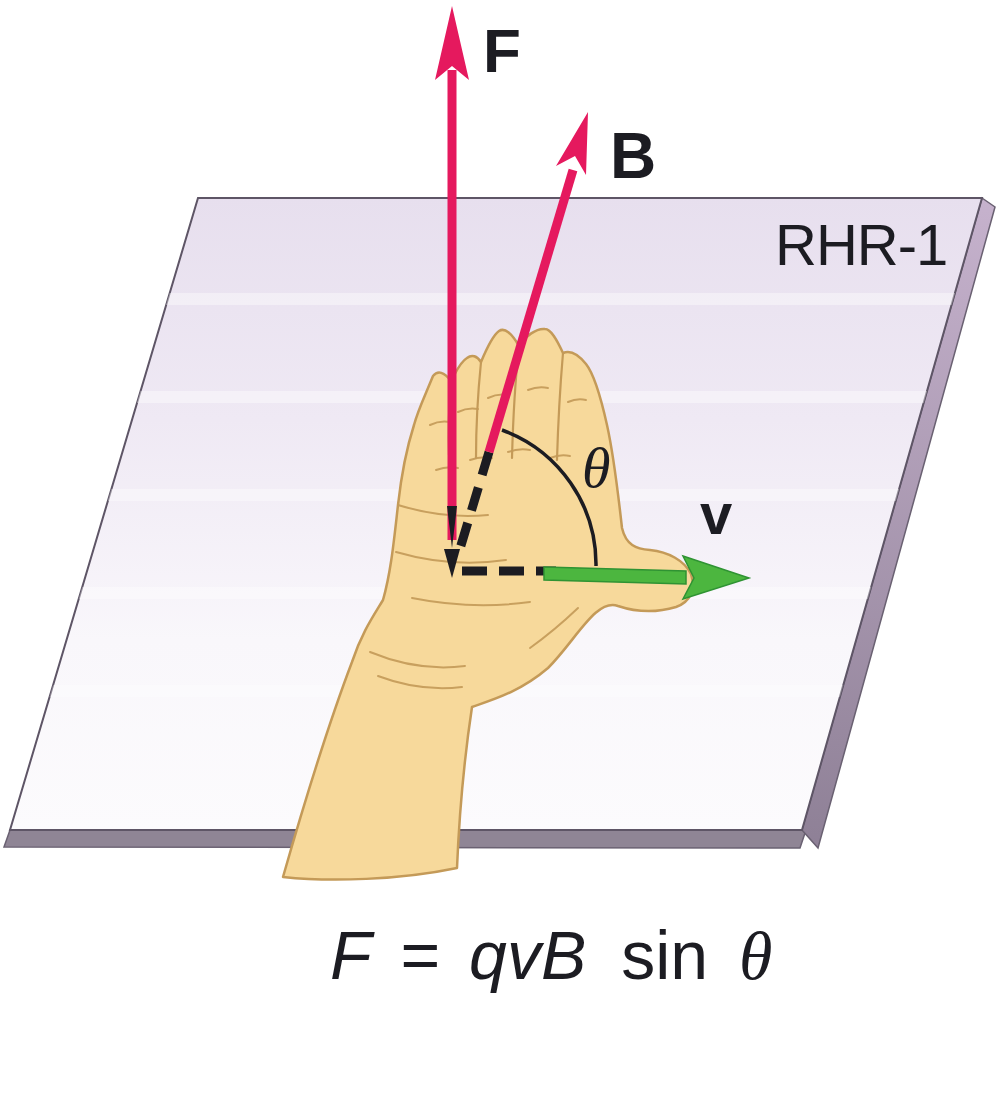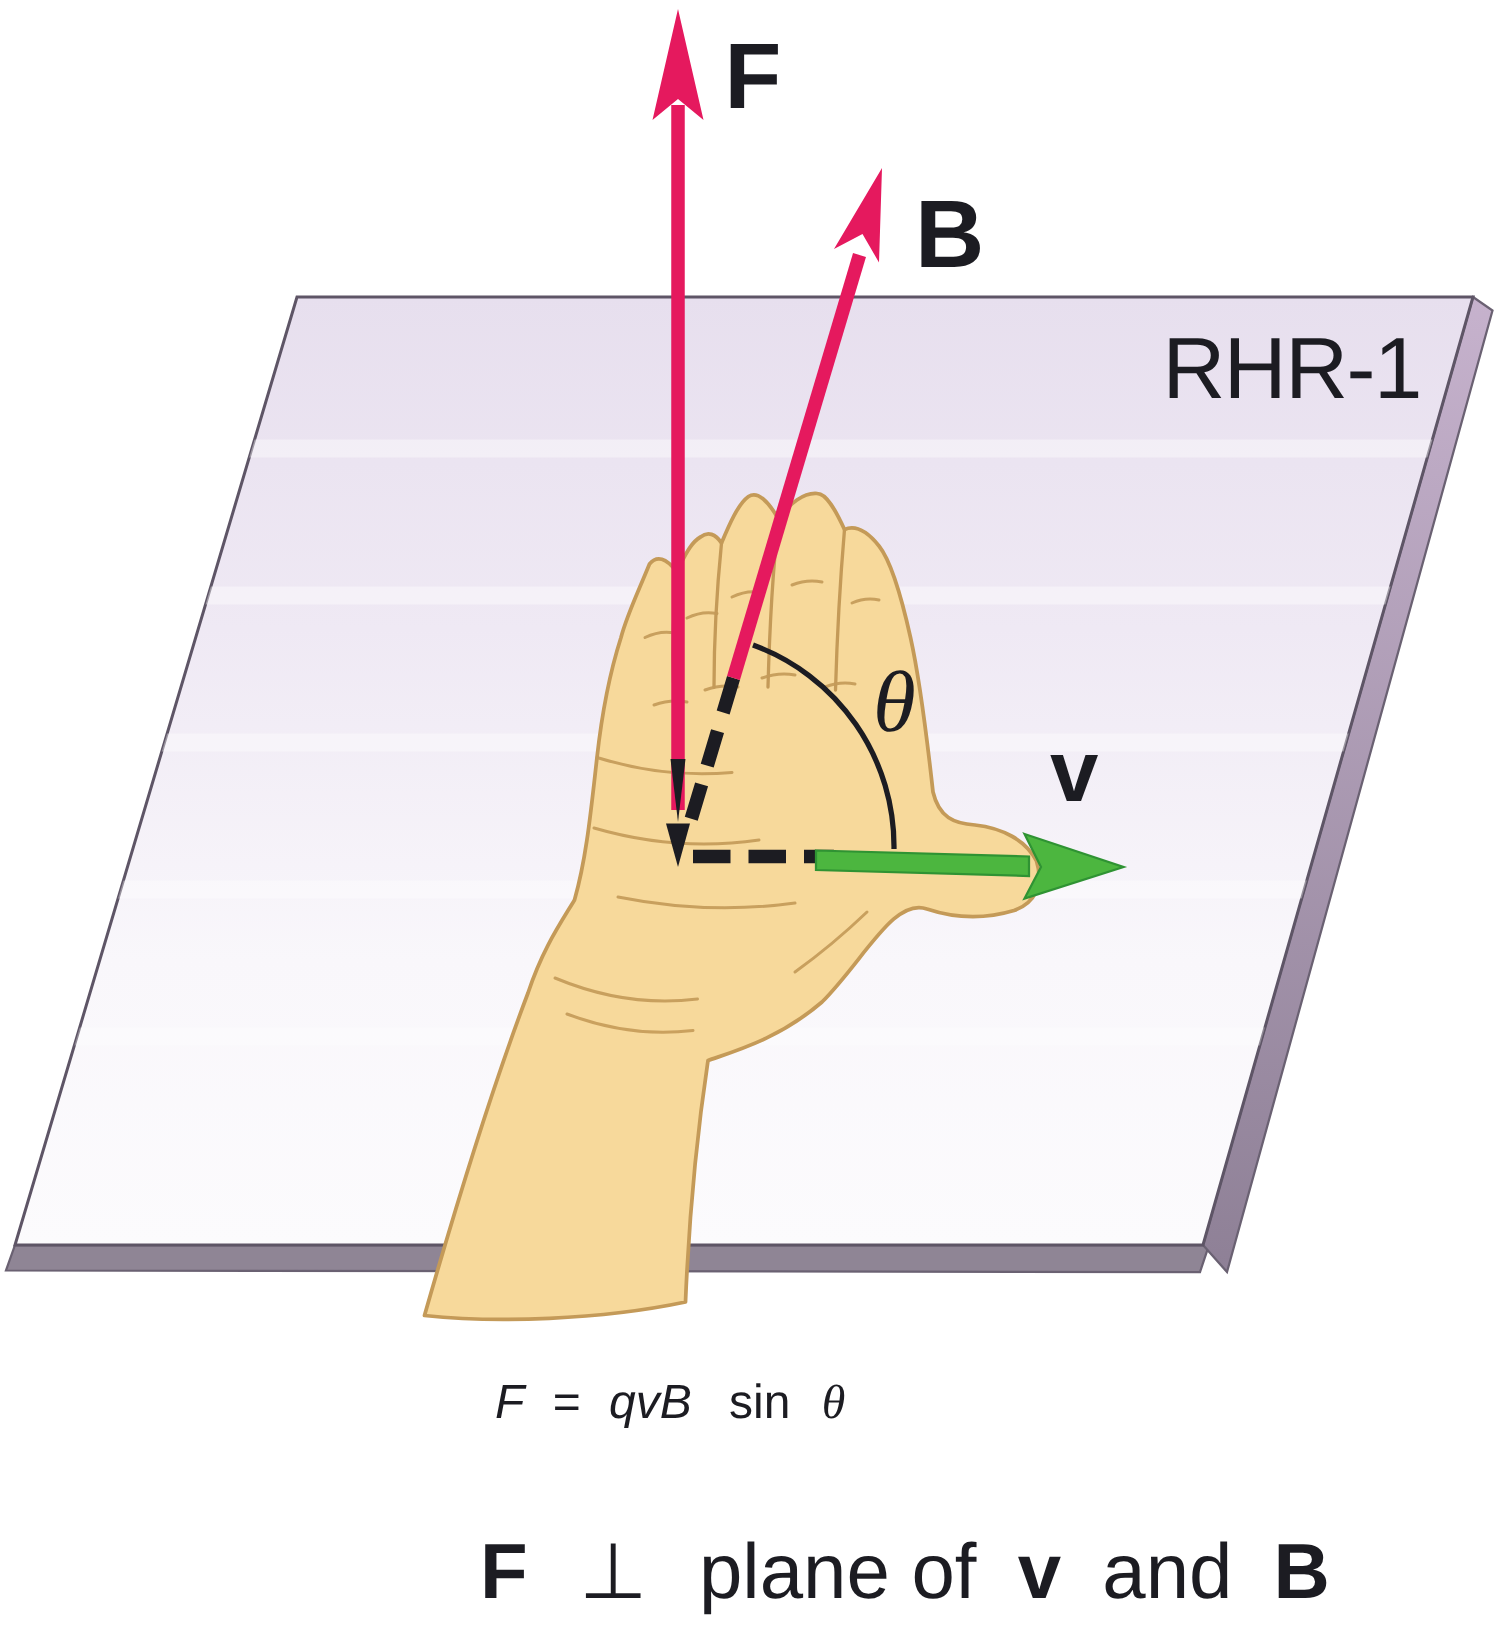--- a/index.html
+++ b/index.html
@@ -33,21 +33,21 @@
     letter-spacing: -1px;
   }
   .caption {
     position: absolute;
     color: #1c1c22;
     white-space: nowrap;
   }
   .caption--equation {
     left: 330px;
     top: 916px;
-    font-size: 32px;
+    font-size: 68px;
   }
   .caption--note {
     left: 320px;
     top: 1018px;
     font-size: 52px;
   }
   .it   { font-style: italic; }
   .bold { font-weight: bold; }
   .serif-it { font-family: "Liberation Serif", serif; font-style: italic; }
   .eqgap    { margin: 0 10px; }
@@ -178,22 +178,14 @@
   </svg>
 
   <div class="caption caption--equation">
     <span class="it">F</span>
     <span class="eqgap">=</span>
     <span class="it">qvB</span>
     <span class="fngap">sin</span>
     <span class="serif-it anggap">θ</span>
   </div>
 
-  <div class="caption caption--note">
-    <span class="bold">F</span>
-    <span class="perp-sym">⊥</span>
-    <span>plane of</span>
-    <span class="bold wordgap">v</span>
-    <span class="wordgap">and</span>
-    <span class="bold wordgap">B</span>
-  </div>
 
 </div>
 
 </body></html>

